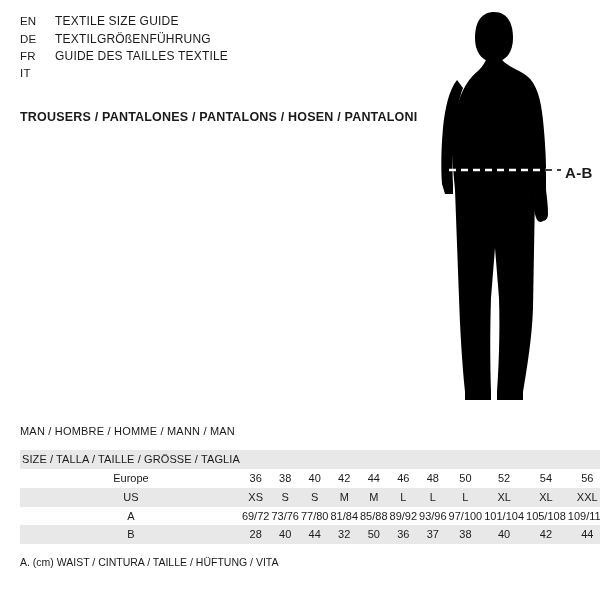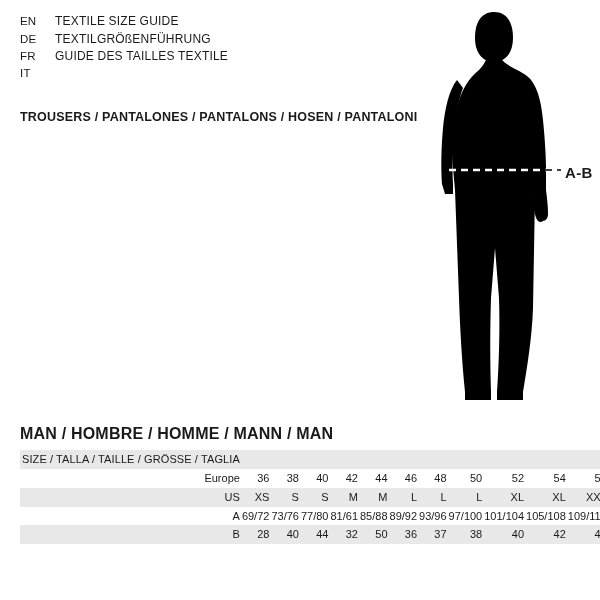--- a/index.html
+++ b/index.html
@@ -70,36 +70,36 @@
     font-size: 15px;
     font-weight: bold;
     letter-spacing: 0.3px;
   }
 
   
   .table-title {
     position: absolute;
     left: 20px;
     top: 425px;
-    font-size: 16px;
-    font-weight: bold;
+    font-size: 11px;
+    font-weight: normal;
     letter-spacing: 0.2px;
     white-space: nowrap;
   }
   .size-table {
     position: absolute;
     left: 20px;
     top: 450px;
     width: 560px;
     border-collapse: collapse;
     font-size: 11px;
   }
   .size-table td {
     padding: 2px 0 2px 2px;
-    text-align: right;
+    text-align: center;
     white-space: nowrap;
     line-height: 1.35;
   }
   .size-table tr.shaded { background: #e8e8e8; }
   .size-table td.label-col { width: 88px; }
   .size-table td.val { width: 52px; margin-left: 9px; }
   .size-table tr.head td { letter-spacing: 0.1px; }
 
   
   .notes {
@@ -223,21 +223,21 @@
         <td class="val">L</td>
         <td class="val">XL</td>
         <td class="val">XL</td>
         <td class="val">XXL</td>
       </tr>
       <tr>
         <td class="label-col">A</td>
         <td class="val">69/72</td>
         <td class="val">73/76</td>
         <td class="val">77/80</td>
-        <td class="val">81/61</td>
+        <td class="val">81/84</td>
         <td class="val">85/88</td>
         <td class="val">89/92</td>
         <td class="val">93/96</td>
         <td class="val">97/100</td>
         <td class="val">101/104</td>
         <td class="val">105/108</td>
         <td class="val">109/112</td>
       </tr>
       <tr class="shaded">
         <td class="label-col">B</td>
@@ -250,15 +250,16 @@
         <td class="val">37</td>
         <td class="val">38</td>
         <td class="val">40</td>
         <td class="val">42</td>
         <td class="val">44</td>
       </tr>
     </tbody>
   </table>
 
   <div class="notes">
+    <div>A. (cm) WAIST / CINTURA / TAILLE / HÜFTUNG / VITA</div>
   </div>
 
 </div>
 
 </body></html>

